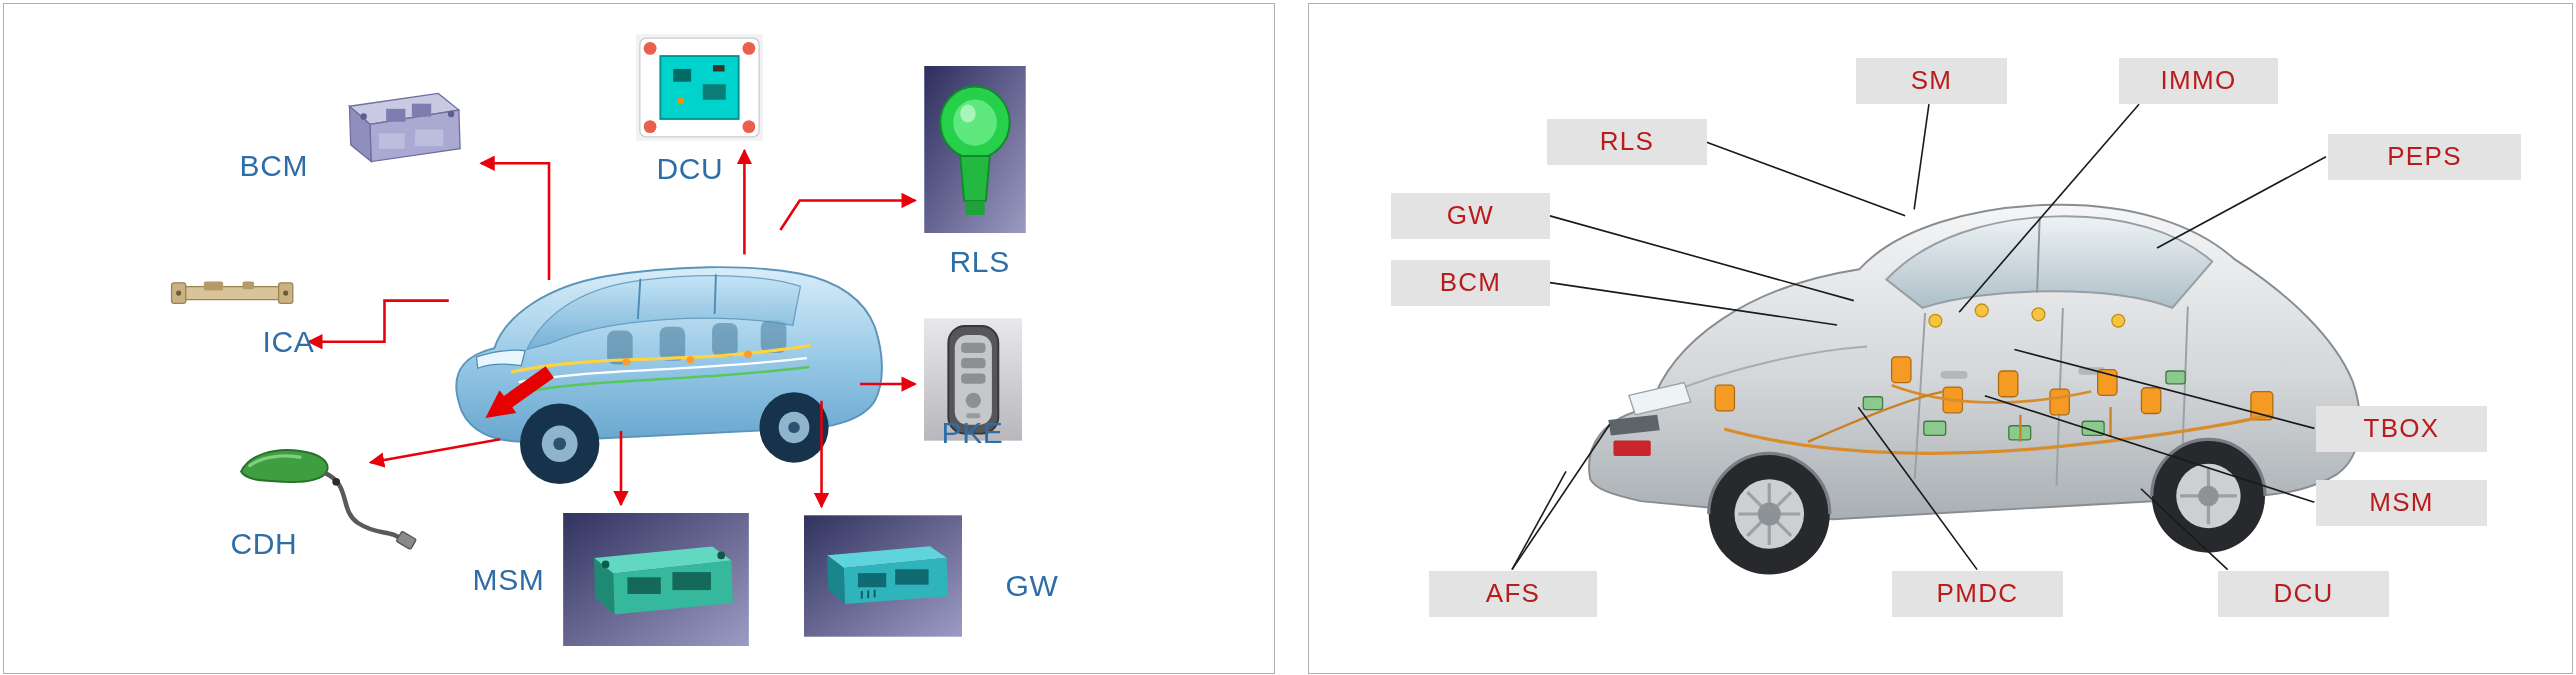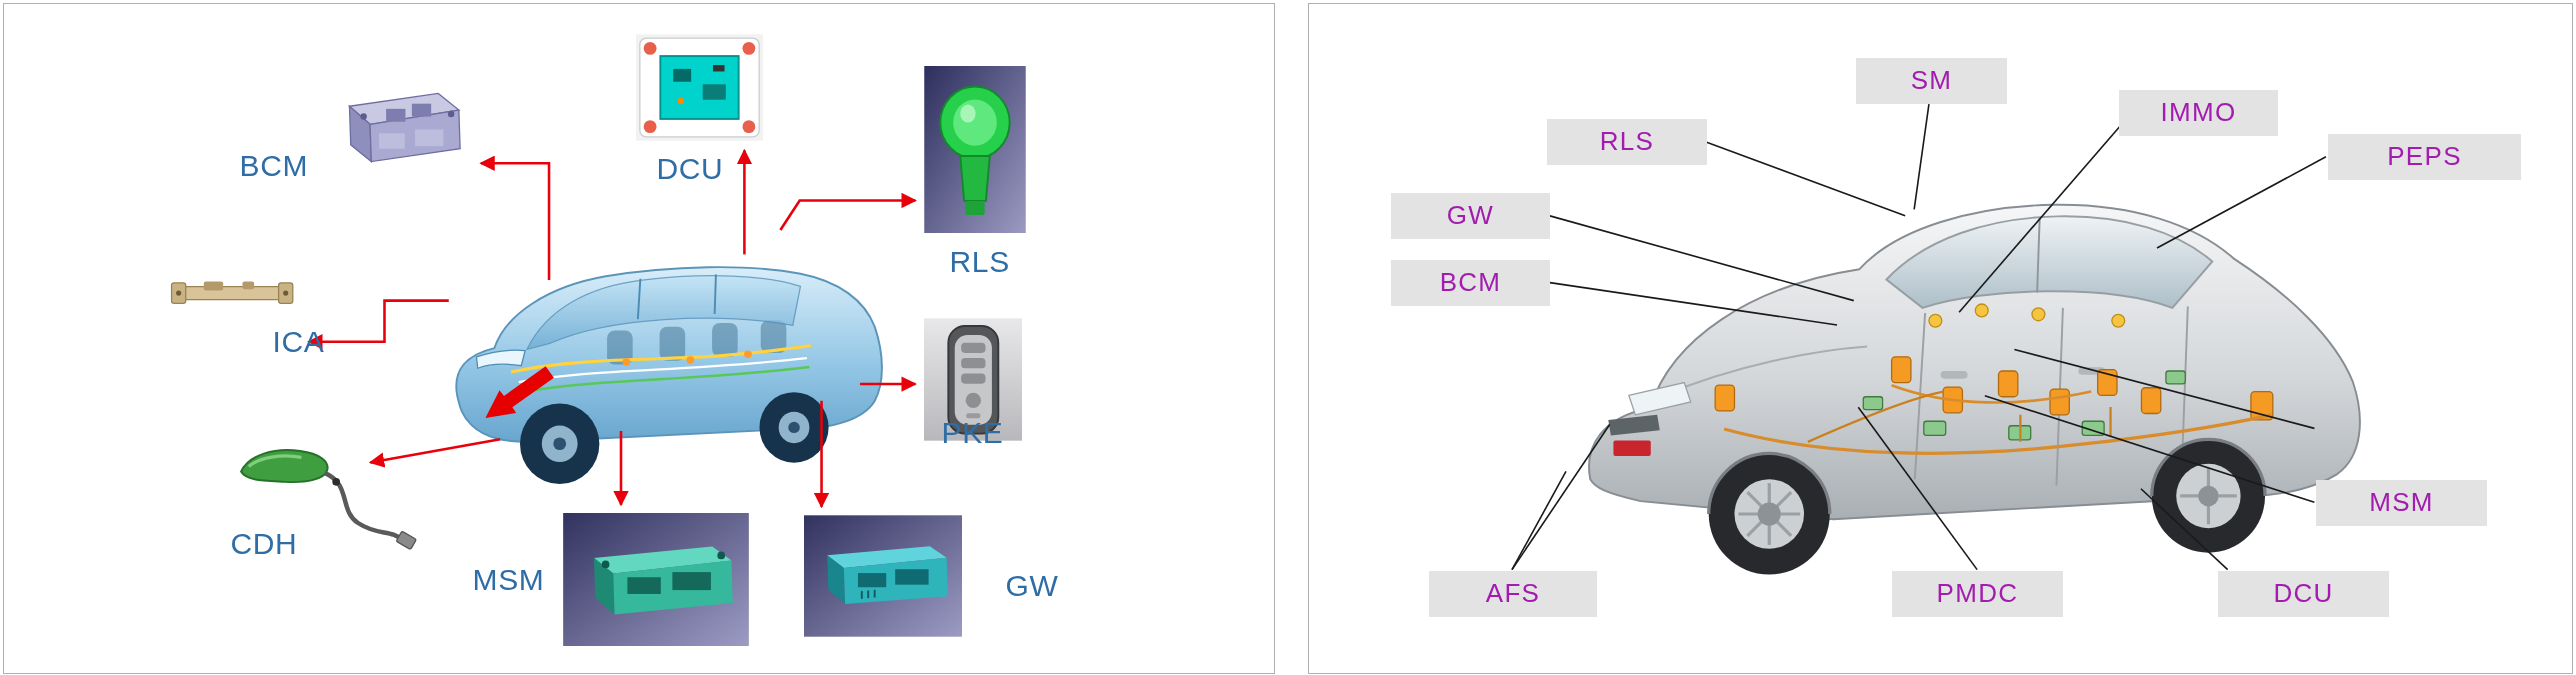--- a/index.html
+++ b/index.html
@@ -24,21 +24,21 @@
     font-size:30px;
     font-weight:500;
     color:#2e6da6;
     letter-spacing:0.6px;
     white-space:nowrap;
   }
   .loc-label {
     position:absolute;
     height:46px;
     background:#e3e3e3;
-    color:#a21caf;
+    color:#b91c1c;
     font-size:26px;
     letter-spacing:1.3px;
     display:flex;
     align-items:center;
     justify-content:center;
     white-space:nowrap;
   }
   .overlay {
     position:absolute;
     left:0; top:0;
@@ -239,21 +239,21 @@
       <path d="M772,678 L570,714" marker-end="url(#arrowhead)"></path>
       <path d="M960,665 L960,780" marker-end="url(#arrowhead)"></path>
       <path d="M1272,618 L1272,783" marker-end="url(#arrowhead)"></path>
       <path d="M1332,592 L1418,592" marker-end="url(#arrowhead)"></path>
     </g>
   </svg>
 
   <div class="comp-label" style="left:236px;top:145px;">BCM</div>
   <div class="comp-label" style="left:653px;top:148px;">DCU</div>
   <div class="comp-label" style="left:946px;top:241px;">RLS</div>
-  <div class="comp-label" style="left:269px;top:321px;">ICA</div>
+  <div class="comp-label" style="left:259px;top:321px;">ICA</div>
   <div class="comp-label" style="left:938px;top:412px;">PKE</div>
   <div class="comp-label" style="left:227px;top:523px;">CDH</div>
   <div class="comp-label" style="left:469px;top:559px;">MSM</div>
   <div class="comp-label" style="left:1002px;top:565px;">GW</div>
 </div>
 
 <div id="right-panel" class="panel">
 
   <div class="abs" style="left:222px;top:90px;width:850px;height:554px;">
     <svg viewBox="0 0 1320 860" preserveAspectRatio="none">
@@ -338,23 +338,24 @@
       <path d="M1565,661 L1098,538"></path>
       <path d="M1565,776 L1052,610"></path>
       <path d="M316,881 L400,728"></path>
       <path d="M316,881 L468,655"></path>
       <path d="M1040,881 L855,628"></path>
       <path d="M1430,881 L1295,755"></path>
     </g>
   </svg>
 
   <div class="loc-label" style="left:547px;top:54px;width:151px;">SM</div>
-  <div class="loc-label" style="left:810px;top:54px;width:159px;margin-top:32px;">IMMO</div>
+  <div class="loc-label" style="left:810px;top:54px;width:159px;">IMMO</div>
   <div class="loc-label" style="left:238px;top:115px;width:160px;">RLS</div>
   <div class="loc-label" style="left:1019px;top:130px;width:193px;">PEPS</div>
   <div class="loc-label" style="left:82px;top:189px;width:159px;">GW</div>
   <div class="loc-label" style="left:82px;top:256px;width:159px;">BCM</div>
+  <div class="loc-label" style="left:1007px;top:402px;width:171px;">TBOX</div>
   <div class="loc-label" style="left:1007px;top:476px;width:171px;">MSM</div>
   <div class="loc-label" style="left:583px;top:567px;width:171px;">PMDC</div>
   <div class="loc-label" style="left:120px;top:567px;width:168px;">AFS</div>
   <div class="loc-label" style="left:909px;top:567px;width:171px;">DCU</div>
 </div>
 
 
 </body></html>

